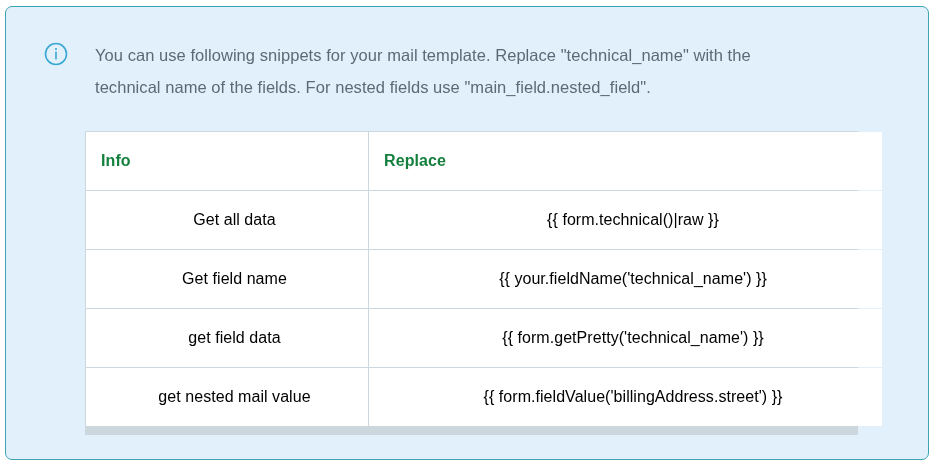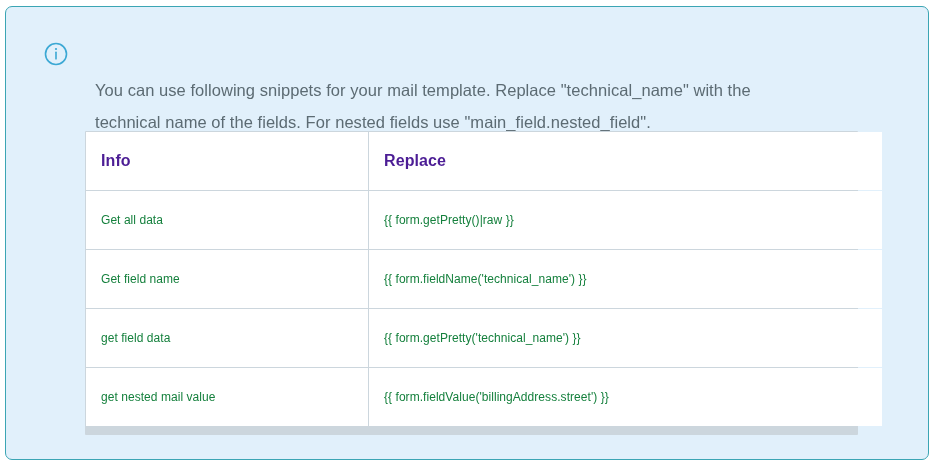--- a/index.html
+++ b/index.html
@@ -46,21 +46,20 @@
   }
   .info-icon svg { display: block; }
 
   .alert-text {
     margin-left: 27px;
     color: #5c6b73;
     font-size: 16.5px;
     line-height: 32px;
     letter-spacing: 0.05px;
     max-width: 770px;
-    margin-top: 35px;
   }
 
   .snippet-table {
     position: absolute;
     left: 79px;
     top: 124px;
     width: 767px;
     border-collapse: separate;
     border-spacing: 1px;
     table-layout: fixed;
@@ -70,30 +69,31 @@
   .snippet-table td {
     background: #ffffff;
     text-align: left;
     padding: 0 0 0 15px;
     height: 58px;
     vertical-align: middle;
     font-weight: normal;
   }
 
   .snippet-table th {
-    color: #4c1d95;
+    color: #15803d;
     font-size: 16px;
     font-weight: bold;
     letter-spacing: 0.1px;
   }
 
   .snippet-table td {
-    color: #15803d;
-    font-size: 12px;
+    color: #000000;
+    font-size: 16px;
     letter-spacing: 0.05px;
+    text-align: center;
   }
 
   .col-info { width: 267px; }
   .col-snippet { width: 498px; }
 
   .table-shell {
     position: absolute;
     left: 79px;
     top: 124px;
     width: 773px;
@@ -126,25 +126,25 @@
   <table class="snippet-table">
     <thead>
       <tr>
         <th class="col-info">Info</th>
         <th class="col-snippet">Replace</th>
       </tr>
     </thead>
     <tbody>
       <tr>
         <td class="col-info">Get all data</td>
-        <td class="col-snippet">{{ form.getPretty()|raw }}</td>
+        <td class="col-snippet">{{ form.technical()|raw }}</td>
       </tr>
       <tr>
         <td class="col-info">Get field name</td>
-        <td class="col-snippet">{{ form.fieldName('technical_name') }}</td>
+        <td class="col-snippet">{{ your.fieldName('technical_name') }}</td>
       </tr>
       <tr>
         <td class="col-info">get field data</td>
         <td class="col-snippet">{{ form.getPretty('technical_name') }}</td>
       </tr>
       <tr>
         <td class="col-info">get nested mail value</td>
         <td class="col-snippet">{{ form.fieldValue('billingAddress.street') }}</td>
       </tr>
     </tbody>

